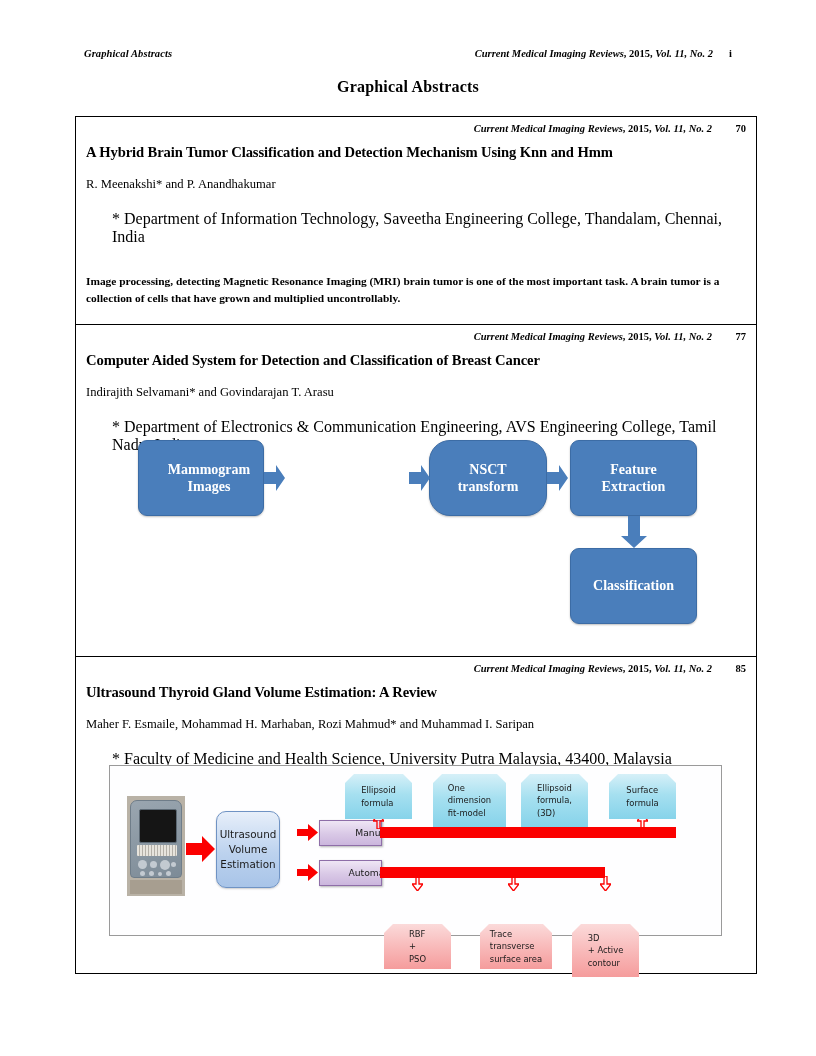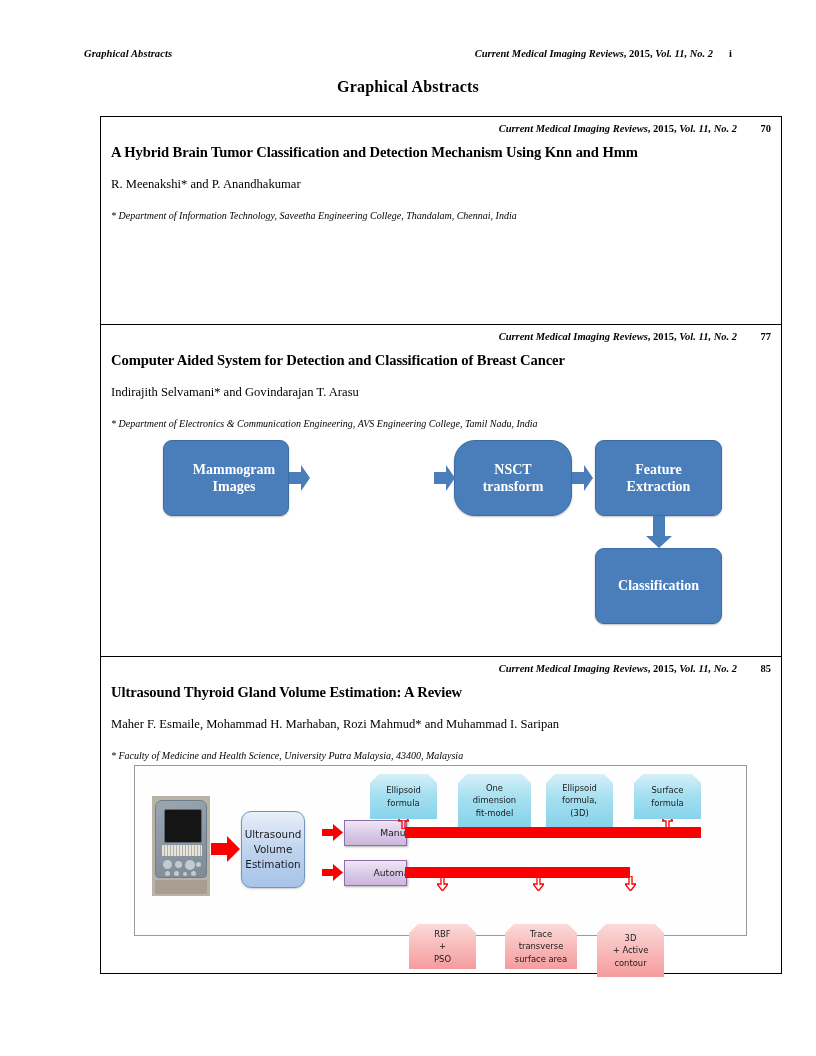--- a/index.html
+++ b/index.html
@@ -24,38 +24,38 @@
   .runhead .right .j{font-style:italic;}
   .runhead .right .pg{margin-left:16px;font-style:normal;}
 
   .pagetitle{
     position:absolute;left:0;top:78px;width:816px;text-align:center;
     font-size:16px;font-weight:bold;letter-spacing:.2px;
   }
 
   
   .frame{
-    position:absolute;left:100px;top:116px;width:682px;height:858px;
+    position:absolute;left:75px;top:116px;width:682px;height:858px;
     border:1.3px solid #000;box-sizing:border-box;
   }
   .block{position:relative;box-sizing:border-box;padding:0 10px;}
   .block + .block{border-top:1.3px solid #000;}
 
   .blockhead{
     text-align:right;font-size:10.5px;font-weight:bold;
     padding-top:6px;white-space:nowrap;
   }
   .blockhead .j{font-style:italic;}
   .blockhead .pg{display:inline-block;min-width:34px;text-align:right;font-style:normal;}
 
   .arttitle{
     font-size:14.6px;font-weight:bold;margin-top:10px;letter-spacing:-.1px;
   }
   .artauthors{font-size:12.6px;margin-top:16px;}
-  .artaffil{font-size:10px;font-style:italic;margin-top:18px;}
+  .artaffil{font-size:16px;margin-top:18px;margin-left:26px;}
   .artbody{font-size:11.4px;font-weight:bold;line-height:1.5;}
 
   
   #block1{height:207px;}
   #block1 .artbody{position:absolute;left:10px;top:156px;width:660px;}
 
   
   #block2{height:332px;}
   .flow{position:absolute;left:0;top:0;width:682px;height:332px;pointer-events:none;}
   .fbox{
@@ -105,21 +105,21 @@
   .rb-purple{
     background:linear-gradient(180deg,#efe6f5 0%,#d9c8e6 55%,#cbb6dd 100%);
     border:1px solid #8e6ea8;
     box-shadow:1px 1px 2px rgba(0,0,0,.3);
     font-size:9.2px;
     padding-left:43px;
   }
   .pent{
     position:absolute;box-sizing:border-box;
     font-family:"DejaVu Sans", sans-serif;font-size:8.4px;line-height:1.5;color:#1a1a1a;
-    display:flex;align-items:center;justify-content:center;text-align:center;
+    display:flex;align-items:center;justify-content:center;text-align:left;
     clip-path:polygon(0 9px, 9px 0, calc(100% - 9px) 0, 100% 9px, 100% 100%, 0 100%);
     box-shadow:2px 2px 2px rgba(0,0,0,.22);
   }
   .pent-cyan{background:linear-gradient(180deg,#d6f0f8 0%,#a6e0f0 45%,#86d3ea 100%);}
   .pent-pink{background:linear-gradient(180deg,#fbdada 0%,#f8b7b7 55%,#f59c9c 100%);margin-top:36px;}
 
   .rbar{position:absolute;background:#fb0000;}
   .tick{position:absolute;}
 </style>
 </head>
@@ -138,20 +138,21 @@
 
   <div class="frame">
 
     <div class="block" id="block1">
       <div class="blockhead">
         <span class="j">Current Medical Imaging Reviews</span><span>, 2015, </span><span class="j">Vol. 11, No. 2</span><span class="pg">70</span>
       </div>
       <div class="arttitle">A Hybrid Brain Tumor Classification and Detection Mechanism Using Knn and Hmm</div>
       <div class="artauthors">R. Meenakshi* and P. Anandhakumar</div>
       <div class="artaffil">* Department of Information Technology, Saveetha Engineering College, Thandalam, Chennai, India</div>
+      <div class="artbody">Image processing, detecting Magnetic Resonance Imaging (MRI) brain tumor is one of the most important task. A brain tumor is a collection of cells that have grown and multiplied uncontrollably.</div>
     </div>
 
     <div class="block" id="block2">
       <div class="blockhead">
         <span class="j">Current Medical Imaging Reviews</span><span>, 2015, </span><span class="j">Vol. 11, No. 2</span><span class="pg">77</span>
       </div>
       <div class="arttitle">Computer Aided System for Detection and Classification of Breast Cancer</div>
       <div class="artauthors">Indirajith Selvamani* and Govindarajan T. Arasu</div>
       <div class="artaffil">* Department of Electronics &amp; Communication Engineering, AVS Engineering College, Tamil Nadu, India</div>
 

